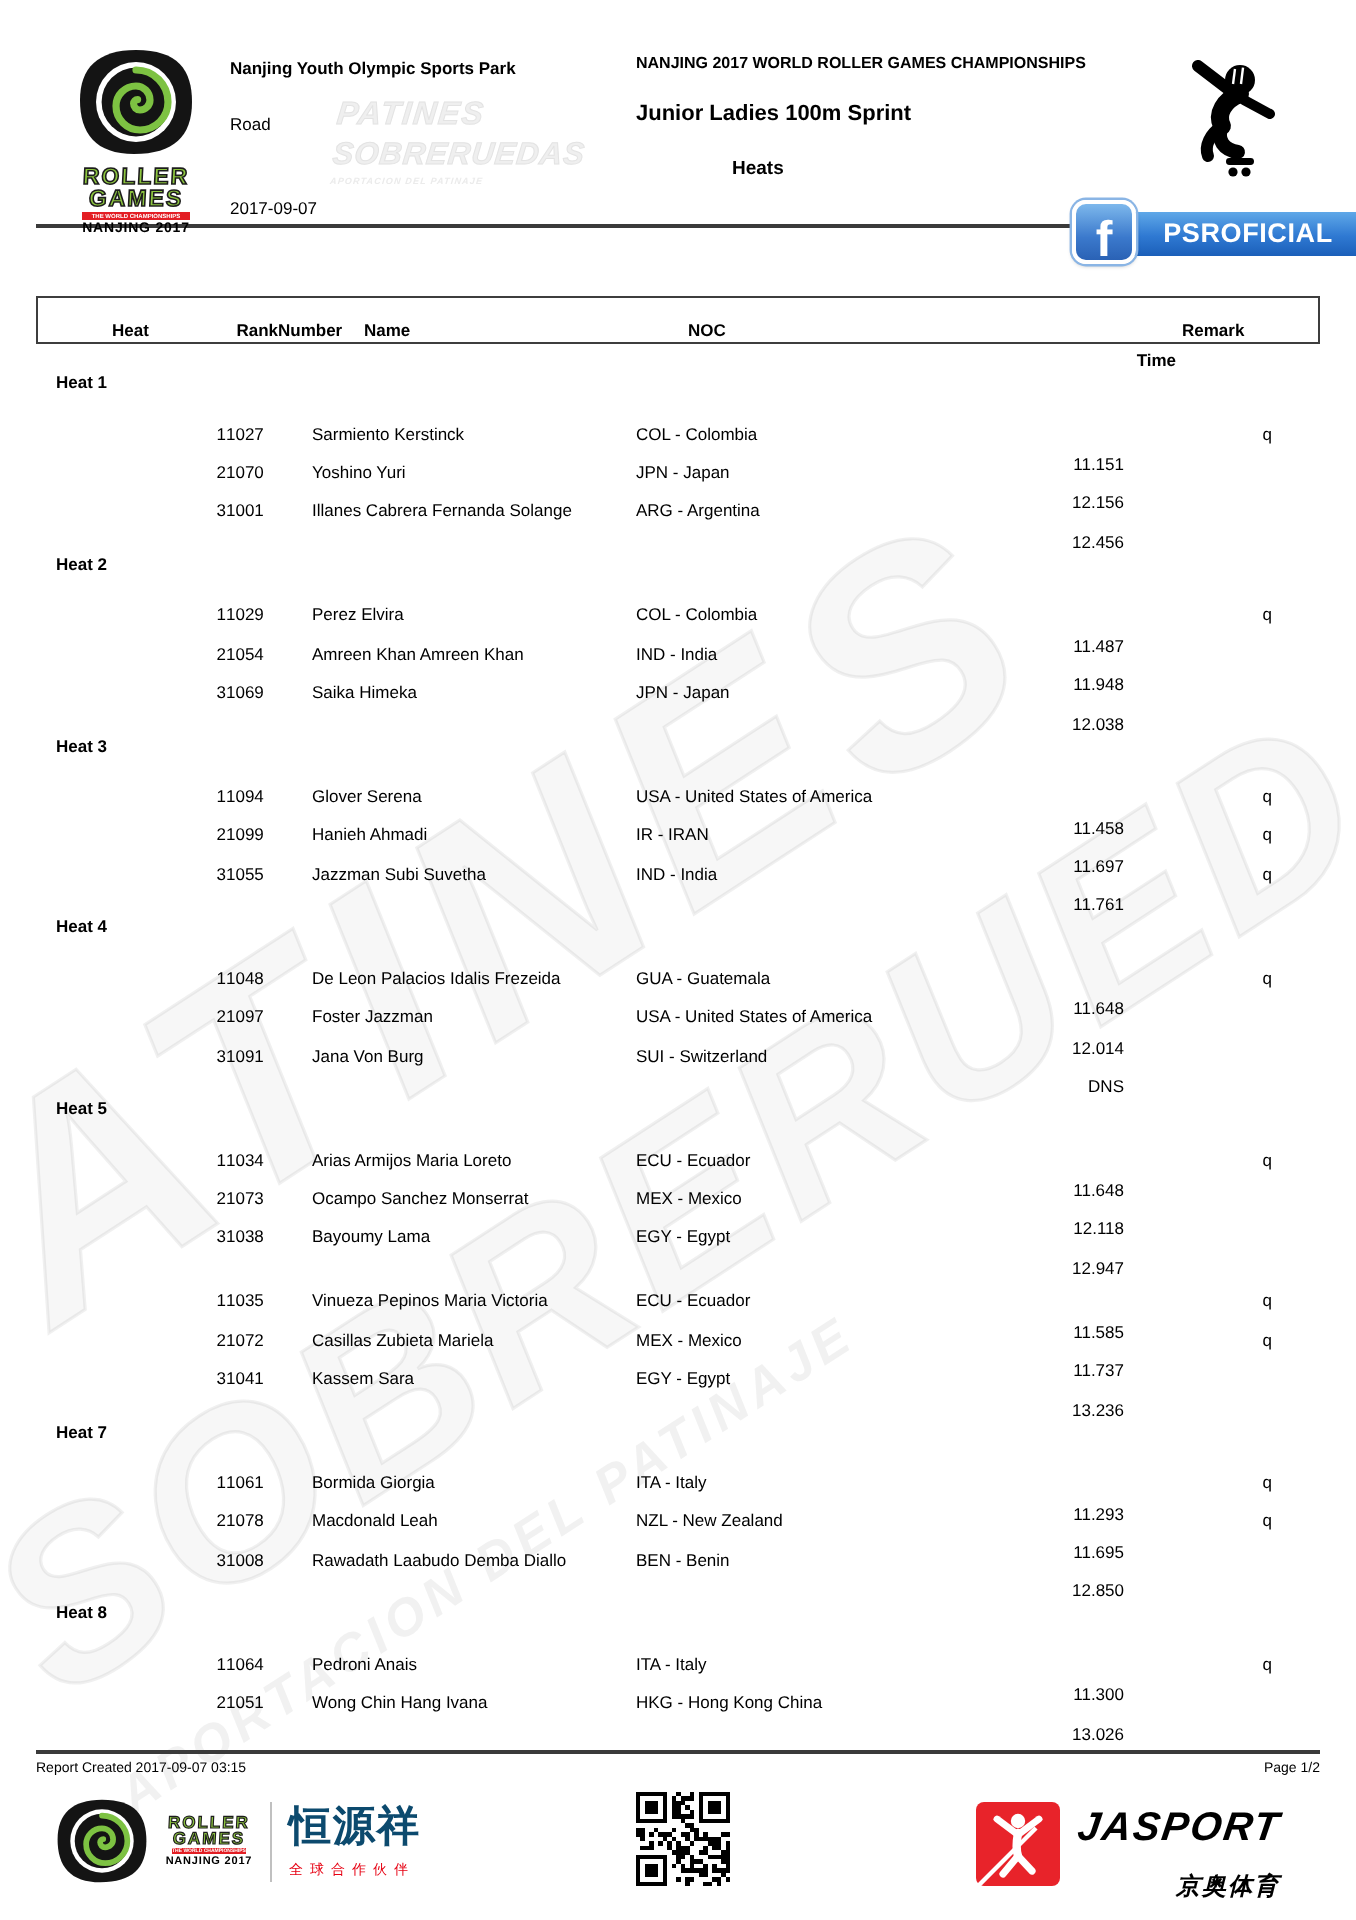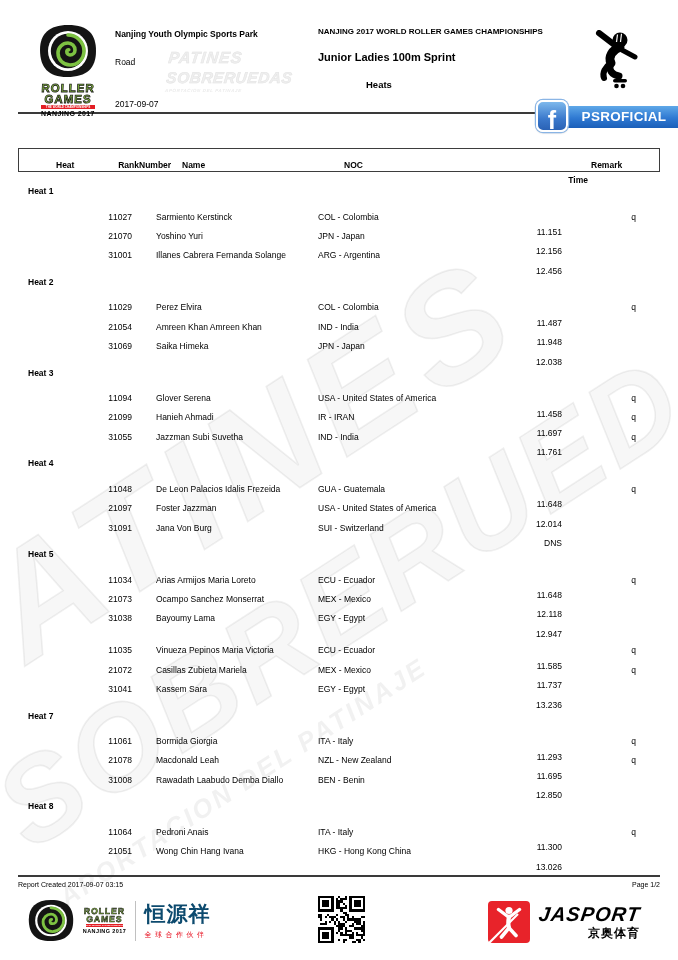--- a/index.html
+++ b/index.html
@@ -78,21 +78,21 @@
   .fl-word .lcity{font-size:5.5px;}
   .fl-div{width:1.5px;height:40px;background:#c0c0c0;}
   .hyx{padding-top:1px;}
   .hyx-main{font-size:21px;font-weight:bold;color:#0c4a6e;line-height:24px;letter-spacing:1px;}
   .hyx-sub{font-size:7px;color:#e60012;letter-spacing:3.5px;margin-top:4px;}
   .qr{position:absolute;left:290px;top:0;width:47px;height:47px;}
   .jasport{position:absolute;right:10px;top:5px;display:flex;gap:9px;align-items:flex-start;}
   .js-icon{width:42px;height:42px;}
   .js-text{padding-top:3px;}
   .js-word{font-size:20px;font-weight:900;font-style:italic;letter-spacing:1px;transform:skewX(-8deg);line-height:20px;}
-  .js-sub{font-size:12px;font-weight:bold;text-align:right;margin-top:1px;letter-spacing:1px;}
+  .js-sub{font-size:12px;font-weight:bold;text-align:right;margin-top:11px;letter-spacing:1px;font-style:italic;}
 </style>
 </head>
 <body>
 
 <div class="page">
 
   <div class="wm-big">
     <div class="wm-big-l1">PATINES</div>
     <div class="wm-big-l2">SOBRERUEDAS</div>
     <div class="wm-big-l3">APORTACION DEL PATINAJE</div>

